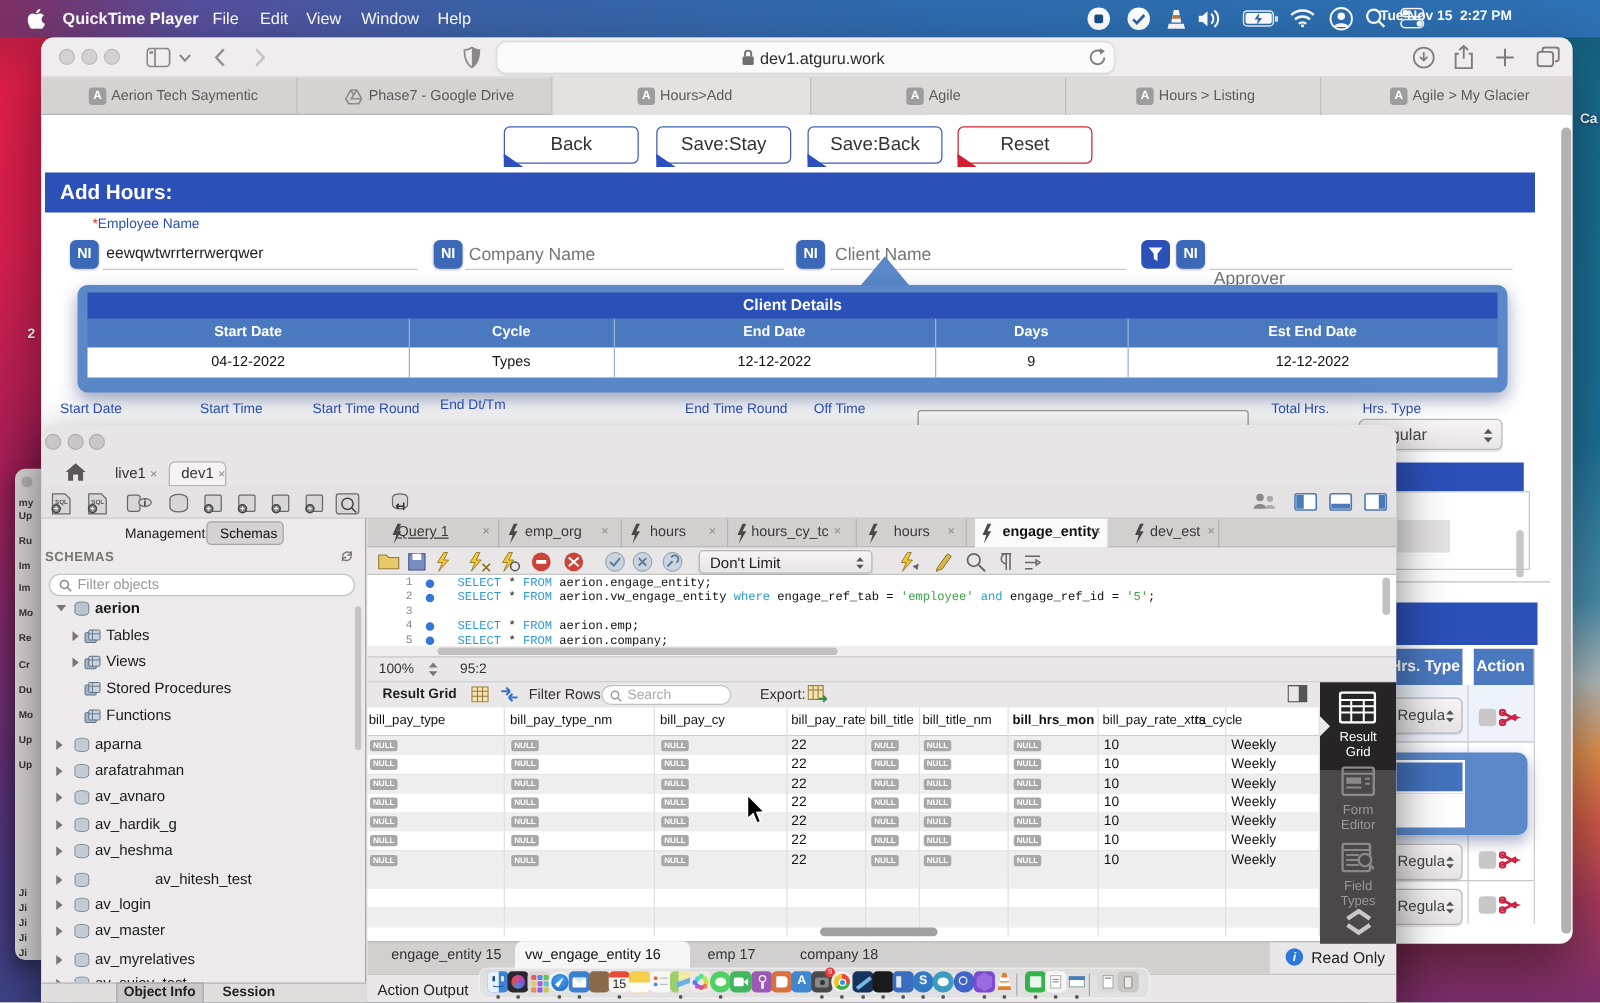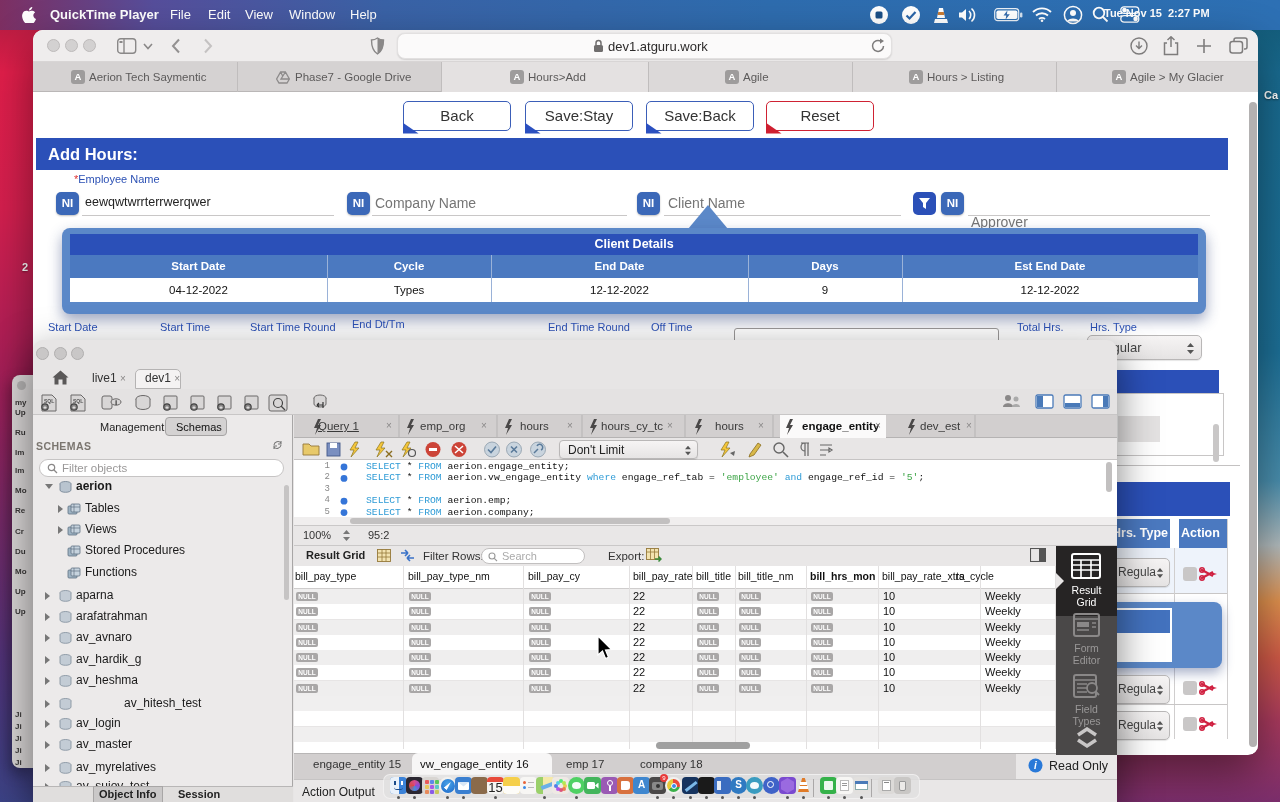--- a/index.html
+++ b/index.html
@@ -898,21 +898,21 @@
       </span>
       <span class="abs" style="left:62px; top:21px; width:3px; height:3px; background:#555; border-radius:50%;"></span>
       <span class="abs" style="left:71px; top:2px; width:17px; height:17px; background:#3a7fd0; border-radius:4px; position:absolute;">
         <span class="abs" style="left:3px; top:5px; width:11px; height:8px; background:#fff; border-radius:1px;"></span>
         <span class="abs" style="left:3px; top:5px; width:11px; height:8px; clip-path:polygon(0 0, 50% 55%, 100% 0); background:#d8e6f5;"></span>
       </span>
       <span class="abs" style="left:78px; top:21px; width:3px; height:3px; background:#555; border-radius:50%;"></span>
       <span class="abs" style="left:87px; top:2px; width:17px; height:17px; background:#8a6a4a; border-radius:4px; position:absolute;"></span>
       <span class="abs" style="left:103px; top:2px; width:17px; height:17px; background:#f5f4f2; border-radius:4px; position:absolute;">
         <span class="abs" style="left:0; top:0; width:17px; height:5px; background:#e84a3a; border-radius:4px 4px 0 0;"></span>
-        <span class="abs" style="left:0; top:5px; width:17px; height:12px; color:#222; font-size:13px; text-align:center; line-height:11px;">15</span>
+        <span class="abs" style="left:0; top:5px; width:17px; height:12px; color:#222; font-size:10px; text-align:center; line-height:11px;">15</span>
       </span>
       <span class="abs" style="left:110px; top:21px; width:3px; height:3px; background:#555; border-radius:50%;"></span>
       <span class="abs" style="left:119px; top:2px; width:17px; height:17px; background:#f5cf4a; border-radius:4px; position:absolute;">
         <span class="abs" style="left:0; top:9px; width:17px; height:8px; background:#fdfcf8; border-radius:0 0 4px 4px;"></span>
       </span>
       <span class="abs" style="left:136px; top:2px; width:17px; height:17px; background:#f7f6f4; border-radius:4px; position:absolute;">
         <span class="abs" style="left:3px; top:4px; width:3px; height:3px; background:#e8643a; border-radius:50%;"></span>
         <span class="abs" style="left:8px; top:4.5px; width:6px; height:1.5px; background:#bbb;"></span>
         <span class="abs" style="left:3px; top:9px; width:3px; height:3px; background:#3a8ae8; border-radius:50%;"></span>
         <span class="abs" style="left:8px; top:9.5px; width:6px; height:1.5px; background:#bbb;"></span>

